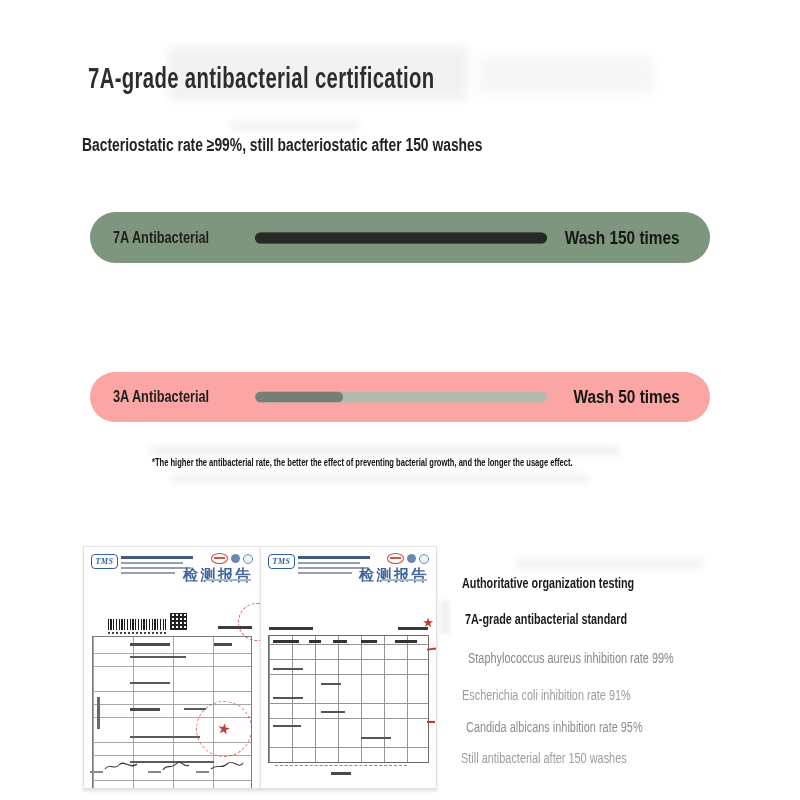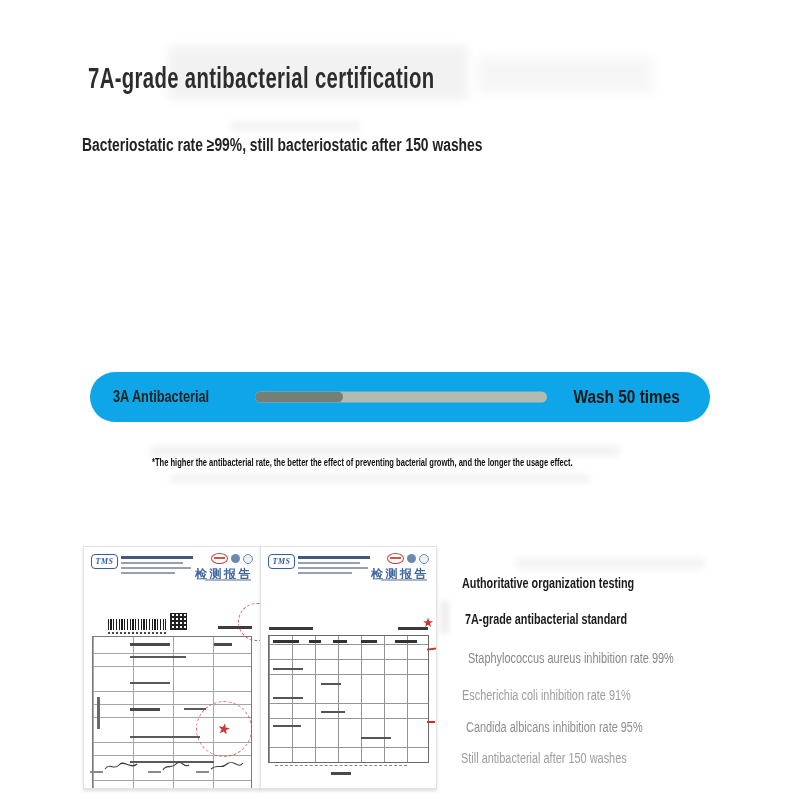--- a/index.html
+++ b/index.html
@@ -43,21 +43,21 @@
   .hl{position:absolute;height:2px;background:#98a0b0;}
   .hl1{left:37px;top:9px;width:72px;height:3px;background:#43597f;}
   .hl2{left:37px;top:15px;width:62px;}
   .hl3{left:37px;top:20px;width:70px;}
   .hl4{left:37px;top:25px;width:54px;}
   .logo-row{position:absolute;right:7px;top:6px;display:flex;gap:3px;align-items:center;}
   .oval{width:15px;height:9px;border:1px solid #c0443c;border-radius:50%;position:relative;}
   .oval::after{content:'';position:absolute;left:2px;right:2px;top:3px;height:2px;background:#c65a52;}
   .bcirc{width:9px;height:9px;border-radius:50%;background:#6d88ae;}
   .bcirc2{width:8px;height:8px;border-radius:50%;background:#eef2f7;border:1px solid #6d88ae;}
-  .report-title{position:absolute;right:7px;top:19px;color:#40659e;font-size:12px;font-weight:bold;
+  .report-title{position:absolute;right:7px;top:19px;color:#40659e;font-size:15px;font-weight:bold;
        letter-spacing:2.5px;white-space:nowrap;}
   .report-sub{position:absolute;right:9px;top:32px;width:46px;height:2px;background:#a8b6cc;}
 
   .barcode{position:absolute;left:24px;top:72px;width:58px;height:11px;
        background:repeating-linear-gradient(90deg,#1c1c1c 0 1px,transparent 1px 2.5px,#1c1c1c 2.5px 4px,transparent 4px 5.5px);}
   .barcode-num{position:absolute;left:24px;top:85px;width:58px;height:2px;
        background:repeating-linear-gradient(90deg,#444 0 2px,transparent 2px 4px);}
   .qr{position:absolute;left:86px;top:66px;width:17px;height:17px;
        background-image:repeating-linear-gradient(0deg,#222 0 2px,transparent 2px 4px),
                         repeating-linear-gradient(90deg,#222 0 2px,transparent 2px 4px);}
@@ -99,23 +99,30 @@
   <div class="ghost" style="left:478px;top:56px;width:175px;height:38px;opacity:.45;"></div>
   <div class="ghost" style="left:230px;top:120px;width:130px;height:12px;opacity:.55;filter:blur(3px);"></div>
   <div class="ghost" style="left:150px;top:446px;width:470px;height:10px;opacity:.75;filter:blur(3px);"></div>
   <div class="ghost" style="left:170px;top:474px;width:420px;height:9px;opacity:.7;filter:blur(3px);"></div>
   <div class="ghost" style="left:515px;top:558px;width:190px;height:11px;opacity:.6;filter:blur(3px);"></div>
   <div class="ghost" style="left:440px;top:600px;width:10px;height:34px;opacity:.8;filter:blur(2px);"></div>
 
   <div class="title">7A-grade antibacterial certification</div>
   <div class="subtitle">Bacteriostatic rate ≥99%, still bacteriostatic after 150 washes</div>
 
-
-
-  <div class="pill t2" style="background: #0ea5e9;">
+  <div class="pill t0" style="background: rgb(127, 150, 126);">
+    <div class="tier-label">7A Antibacterial</div>
+    <div class="bar-track" style="background: rgb(38, 42, 38);">
+      <div class="bar-fill" style="width: 100%; background: rgb(38, 42, 38);"></div>
+    </div>
+    <div class="wash-label">Wash 150 times</div>
+  </div>
+
+
+  <div class="pill t2" style="background: #fca5a5;">
     <div class="tier-label">3A Antibacterial</div>
     <div class="bar-track" style="background: rgb(178, 187, 176);">
       <div class="bar-fill" style="width: 30%; background: rgb(118, 127, 117);"></div>
     </div>
     <div class="wash-label">Wash 50 times</div>
   </div>
 
   <div class="footnote">*The higher the antibacterial rate, the better the effect of preventing bacterial growth, and the longer the usage effect.</div>
 
   <div class="doc left">

